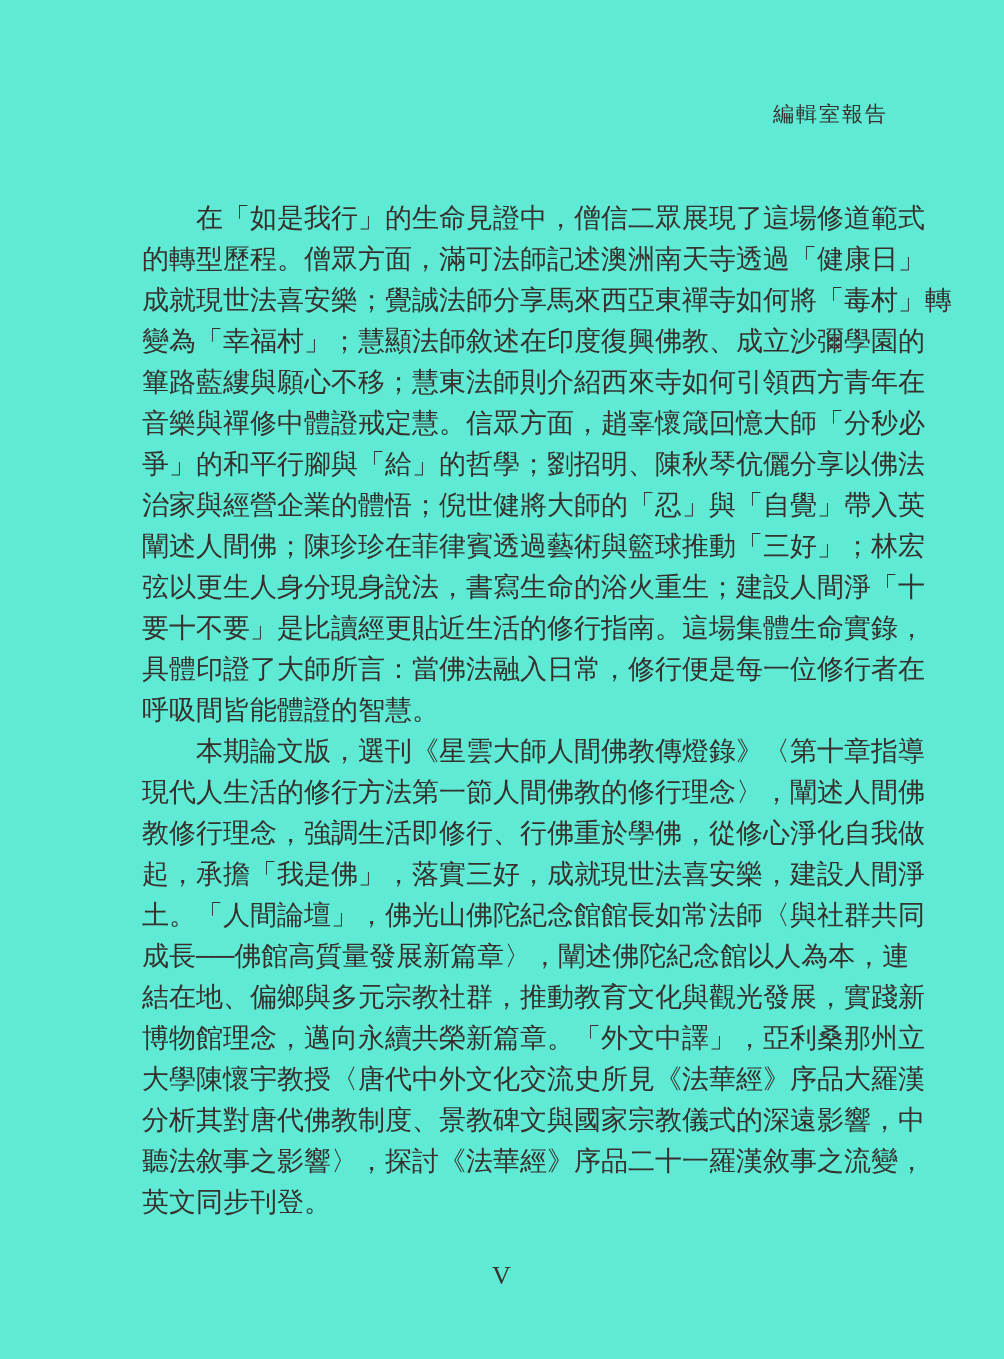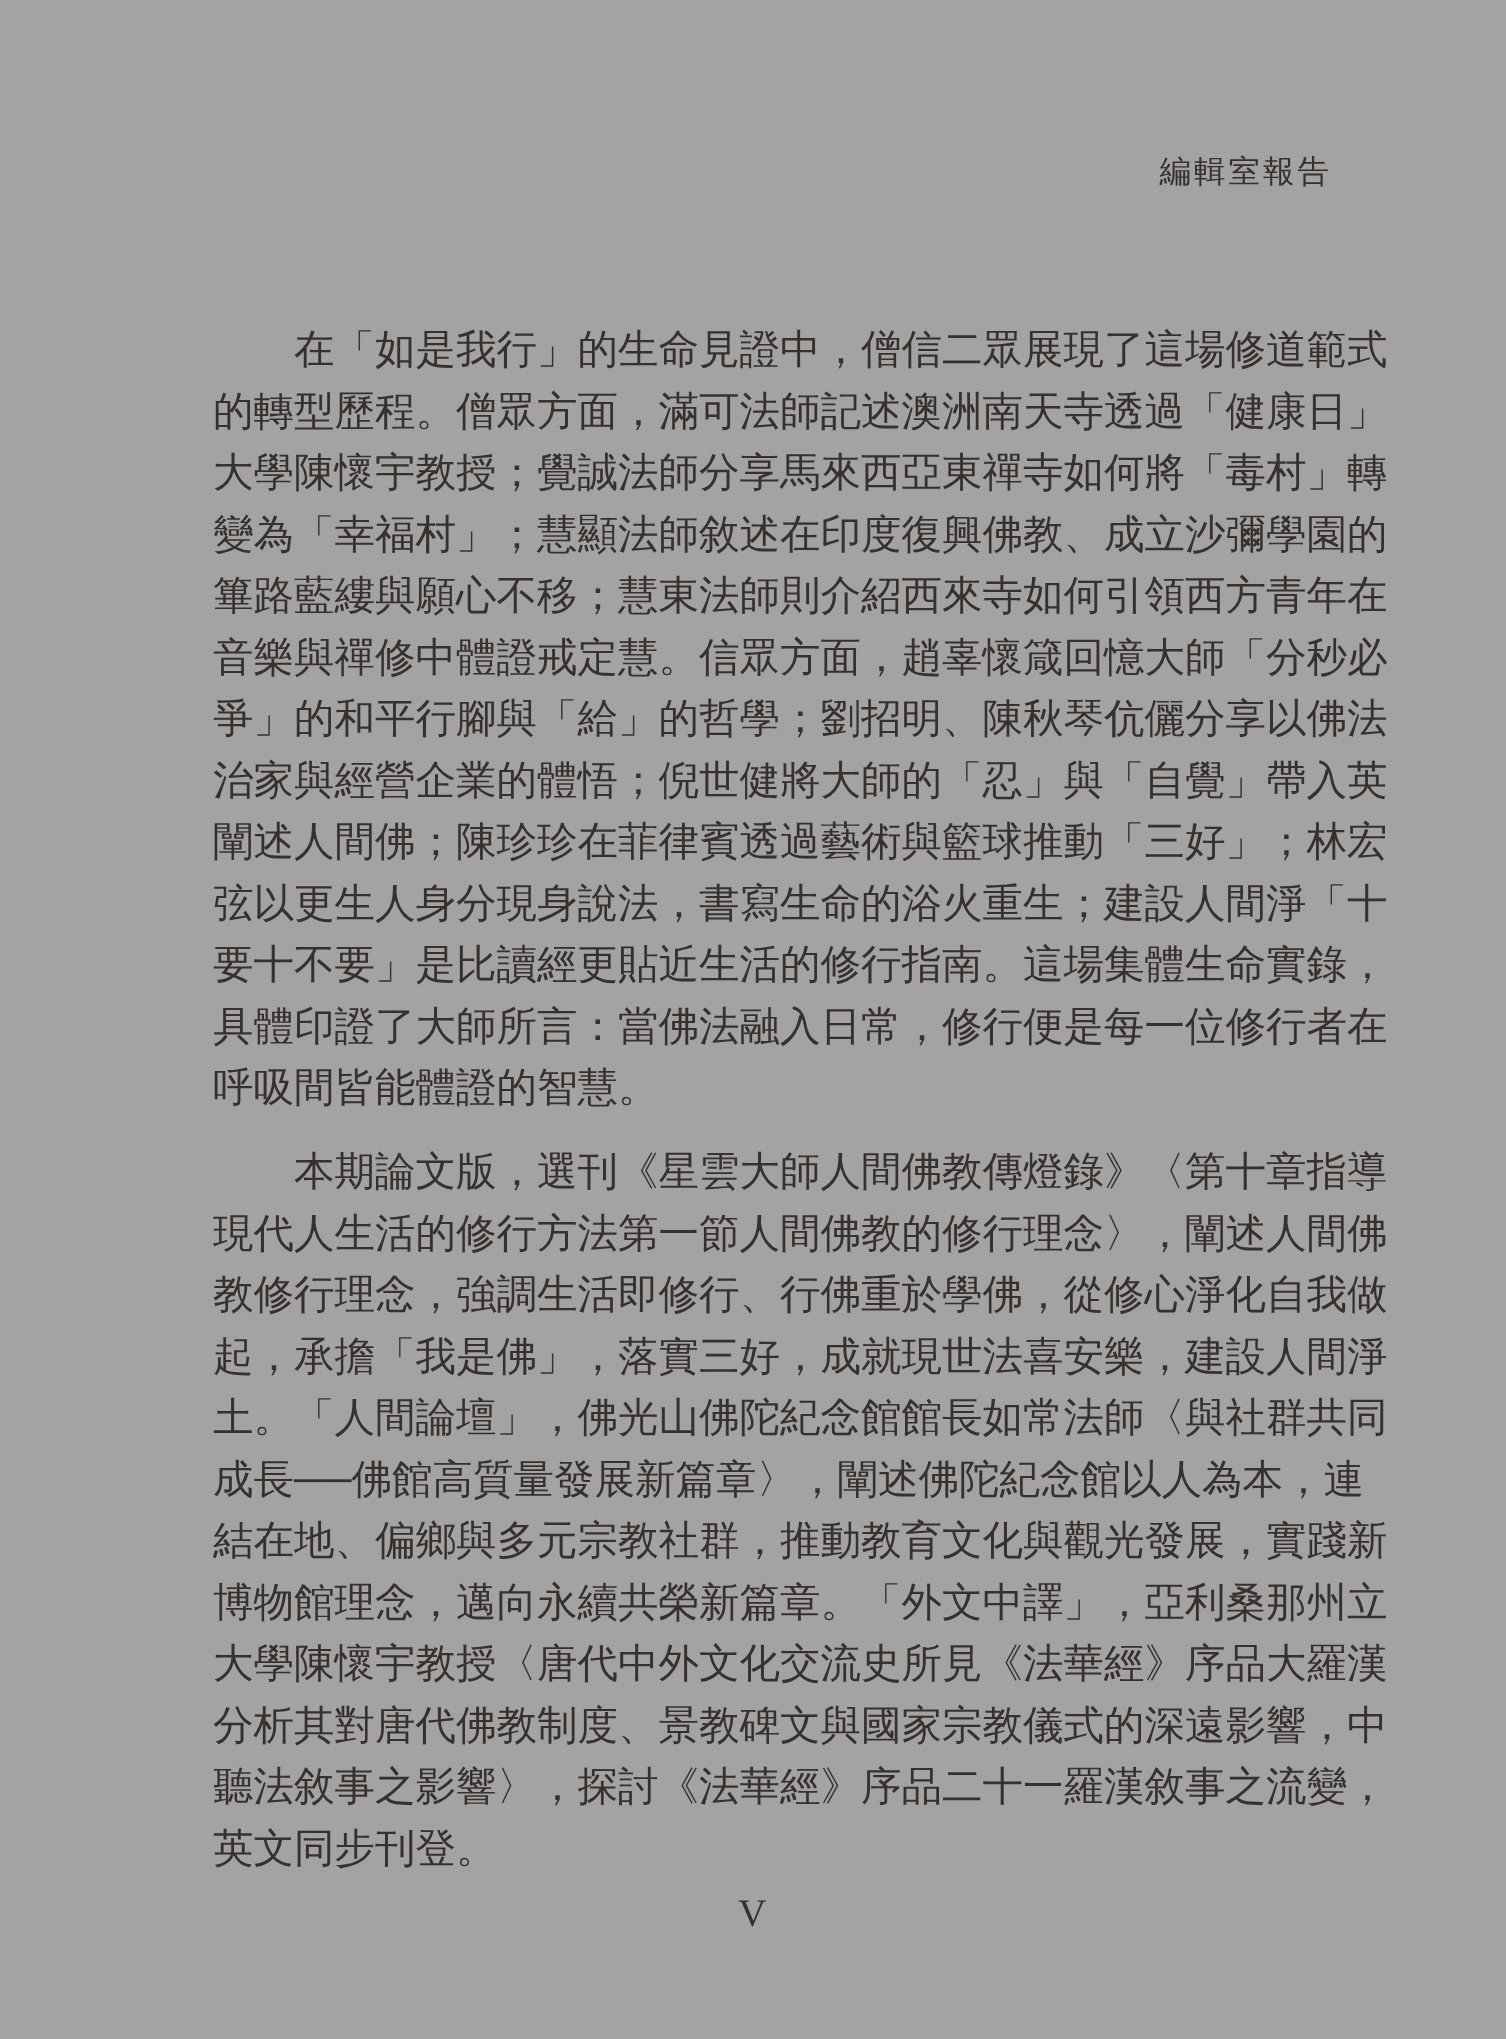--- a/index.html
+++ b/index.html
@@ -33,45 +33,44 @@
   .text-line {
     height: 41px;
     line-height: 41px;
     text-align: justify;
     text-align-last: justify;
     white-space: nowrap;
     overflow: visible;
   }
   .text-line.first {
     text-indent: 2em;
-    margin-top: 15px;
   }
   .text-line.last {
     text-align-last: left;
   }
   .page-number {
     position: absolute;
     top: 1261px;
     left: 0;
     width: 100%;
     text-align: center;
     font-size: 26px;
     letter-spacing: 1px;
   }
 </style>
 </head>
 <body>
 
-<div class="page" style="background: #a3a3a3; color: rgb(55, 49, 45);">
+<div class="page" style="background: #5eead4; color: rgb(55, 49, 45);">
   <div class="running-header">編輯室報告</div>
 
   <div class="body-text">
       <div class="text-line first">在「如是我行」的生命見證中，僧信二眾展現了這場修道範式</div>
       <div class="text-line">的轉型歷程。僧眾方面，滿可法師記述澳洲南天寺透過「健康日」</div>
-      <div class="text-line">大學陳懷宇教授；覺誠法師分享馬來西亞東禪寺如何將「毒村」轉</div>
+      <div class="text-line">成就現世法喜安樂；覺誠法師分享馬來西亞東禪寺如何將「毒村」轉</div>
       <div class="text-line">變為「幸福村」；慧顯法師敘述在印度復興佛教、成立沙彌學園的</div>
       <div class="text-line">篳路藍縷與願心不移；慧東法師則介紹西來寺如何引領西方青年在</div>
       <div class="text-line">音樂與禪修中體證戒定慧。信眾方面，趙辜懷箴回憶大師「分秒必</div>
       <div class="text-line">爭」的和平行腳與「給」的哲學；劉招明、陳秋琴伉儷分享以佛法</div>
       <div class="text-line">治家與經營企業的體悟；倪世健將大師的「忍」與「自覺」帶入英</div>
       <div class="text-line">闡述人間佛；陳珍珍在菲律賓透過藝術與籃球推動「三好」；林宏</div>
       <div class="text-line">弦以更生人身分現身說法，書寫生命的浴火重生；建設人間淨「十</div>
       <div class="text-line">要十不要」是比讀經更貼近生活的修行指南。這場集體生命實錄，</div>
       <div class="text-line">具體印證了大師所言：當佛法融入日常，修行便是每一位修行者在</div>
       <div class="text-line last">呼吸間皆能體證的智慧。</div>

